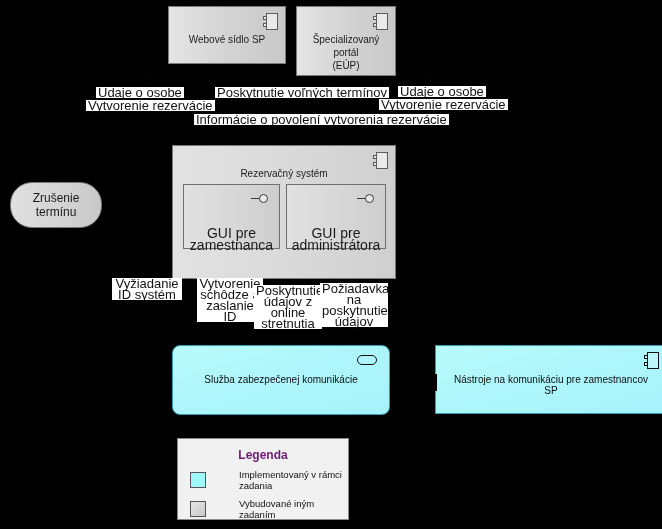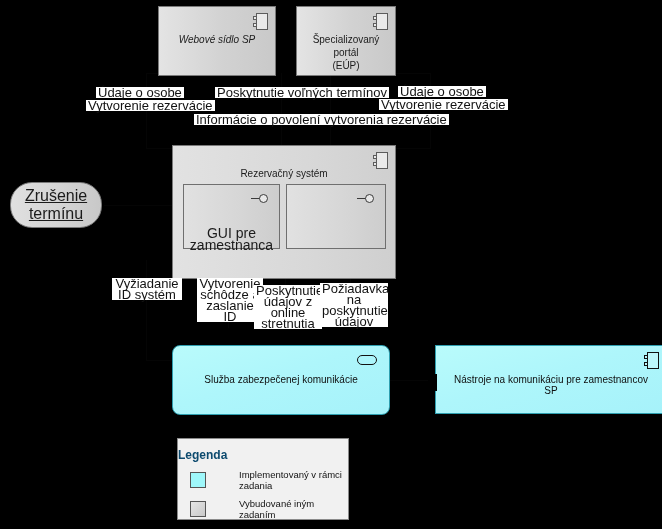--- a/index.html
+++ b/index.html
@@ -118,25 +118,24 @@
   }
 
   
   #cancel-appointment {
     position: absolute;
     box-sizing: border-box;
     border: 1px solid #7a7a7a;
     border-radius: 22px;
     background: linear-gradient(to right, #e0e0e0 0%, #d4d4d4 55%, #c8c8c8 100%);
     color: #1b1b1b;
-    font-size: 16px;
+    font-size: 12px;
     display: flex;
     align-items: center;
     text-align: center;
-    text-decoration: underline;
   }
 
   
   .comp-cyan {
     position: absolute;
     box-sizing: border-box;
     border: 1px solid #2e9fb0;
     background: linear-gradient(to bottom right, #b9fbfb 0%, #aef6fb 45%, #a6f2fa 100%);
     color: #0f1010;
     font-size: 10px;
@@ -205,24 +204,24 @@
   }
 
   
   #legend {
     position: absolute;
     box-sizing: border-box;
     border: 1px solid #8a8a8a;
     background: #f1f1f1;
   }
   #legend .legend-title {
-    text-align: left;
+    text-align: center;
     font-size: 12px;
     font-weight: bold;
-    color: #0c4a6e;
+    color: #701a75;
     margin-top: 9px;
   }
   #legend .legend-row {
     display: flex;
     align-items: center;
     margin: 7px 0 0 12px;
     gap: 24px;
   }
   #legend .swatch {
     width: 16px;
@@ -253,21 +252,21 @@
   <div class="wire" style="left:360px; top:73px; width:71px; height:1px;"></div>
   <div class="wire" style="left:396px; top:148px; width:35px; height:1px;"></div>
   <div class="wire" style="left:104px; top:205px; width:68px; height:1px;"></div>
   <div class="wire" style="left:146px; top:260px; width:1px; height:100px;"></div>
   <div class="wire" style="left:146px; top:360px; width:28px; height:1px;"></div>
   <div class="wire" style="left:228px; top:260px; width:1px; height:68px;"></div>
   <div class="wire" style="left:285px; top:260px; width:1px; height:68px;"></div>
   <div class="wire" style="left:350px; top:260px; width:1px; height:68px;"></div>
   <div class="wire" style="left:390px; top:380px; width:45px; height:1px;"></div>
 
-  <div class="comp" id="web-site" style="left:158px; top:6px; width:118px; height:70px;font-style:italic;">
+  <div class="comp" id="web-site" style="left:168px; top:6px; width:118px; height:58px;">
     <span class="uml-icon">
       <span class="tab t1"></span>
         <span class="tab t2"></span>
         <span class="body"></span>
     </span>
     <span class="caption">Webové sídlo SP</span>
   </div>
 
   <div class="comp" id="special-portal" style="left:296px; top:6px; width:100px; height:70px;">
     <span class="uml-icon">
@@ -302,20 +301,21 @@
           <span class="ball"></span>
       </span>
       <div class="sc-label">GUI pre zamestnanca</div>
     </div>
 
     <div class="subcomp" style="left:113px; top:38px; width:100px; height:65px;">
       <span class="lollipop">
         <span class="stem"></span>
           <span class="ball"></span>
       </span>
+      <div class="sc-label">GUI pre administrátora</div>
     </div>
   </div>
 
   <div id="cancel-appointment" style="left:10px; top:182px; width:92px; height:46px;">
     <span>Zrušenie termínu</span>
   </div>
 
   <div class="conn-label multi" style="left:112px; top:278px; width:66px;">Vyžiadanie ID systém</div>
   <div class="conn-label multi" style="left:197px; top:278px; width:62px;">Vytvorenie schôdze a zaslanie ID</div>
   <div class="conn-label multi" style="left:254px; top:285px; width:64px;">Poskytnutie údajov z online stretnutia</div>

